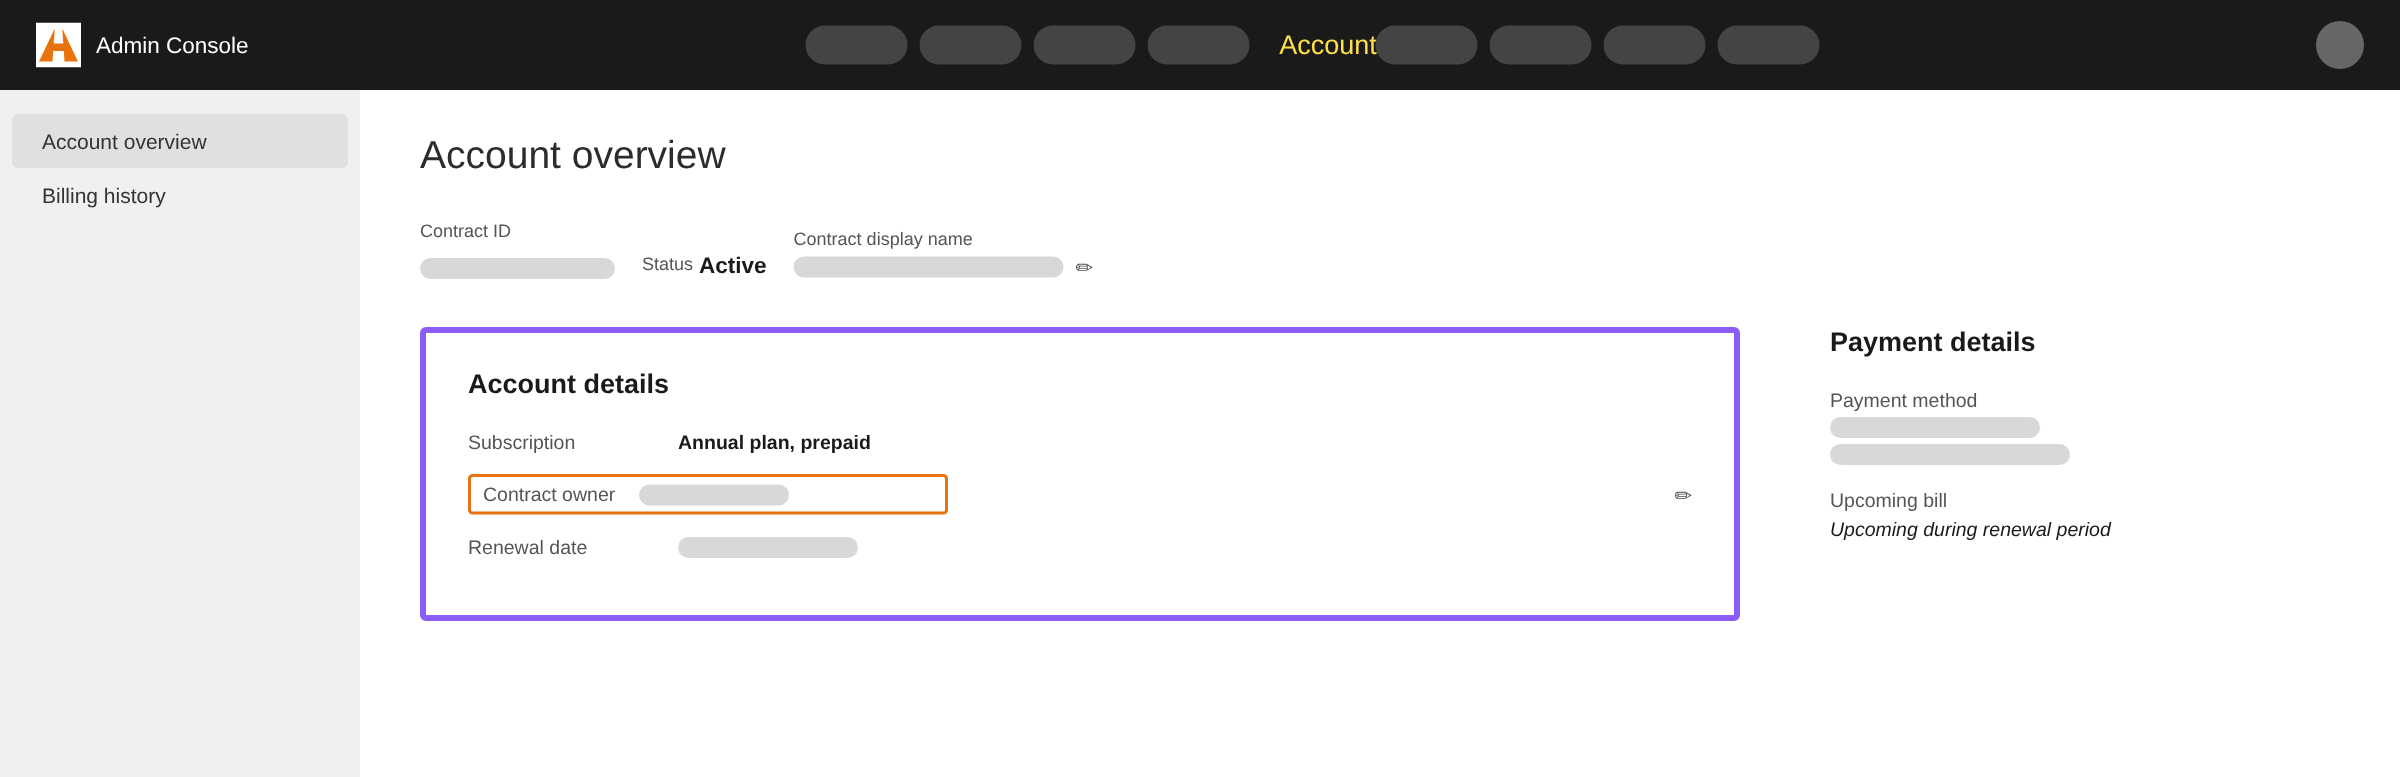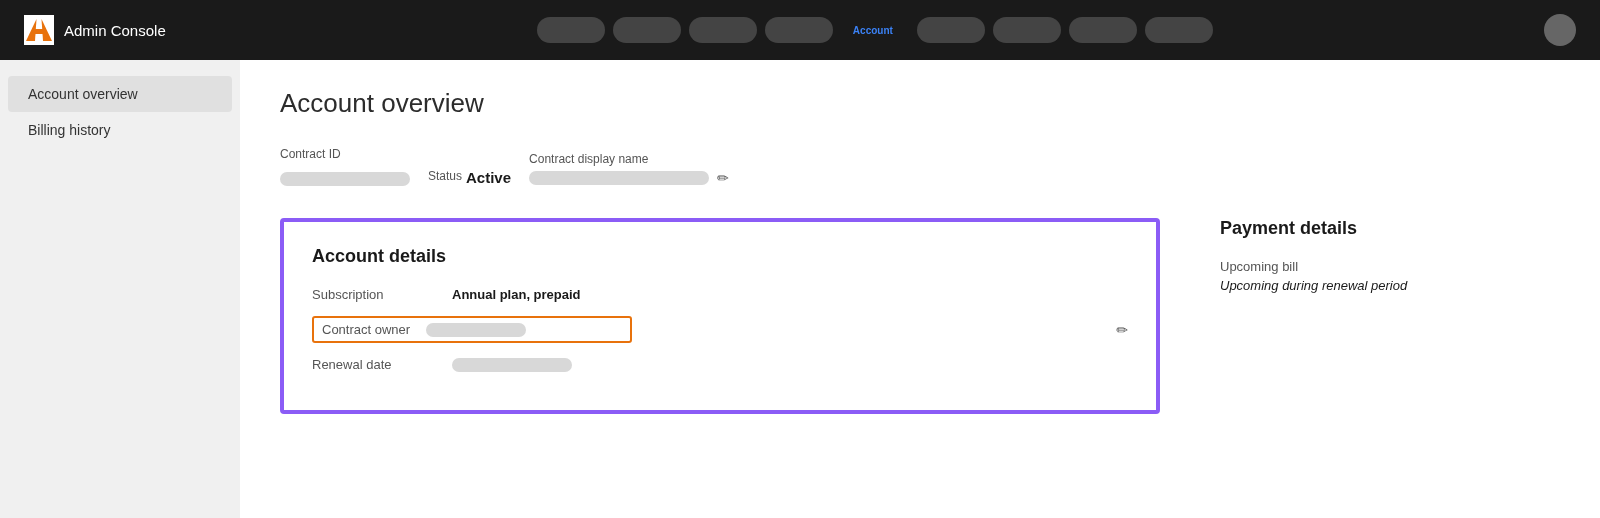--- a/index.html
+++ b/index.html
@@ -45,23 +45,23 @@
     .nav-pill {
       background: #444;
       border-radius: 20px;
       height: 26px;
       width: 68px;
     }
     .nav-pill.active {
       background: transparent;
     }
     .nav-pill-label {
-      color: #3b82f6;
-      font-size: 10px;
-      font-weight: 700;
+      color: #fde047;
+      font-size: 18px;
+      font-weight: 400;
       padding: 0 12px;
       height: 26px;
       display: flex;
       align-items: center;
     }
     .nav-right {
       display: flex;
       align-items: center;
       gap: 8px;
     }
@@ -356,20 +356,25 @@
 
         <div class="detail-row">
           <span class="detail-label">Renewal date</span>
           <div class="detail-placeholder renewal-placeholder"></div>
         </div>
       </div>
 
       <div class="payment-details-card">
         <h2 class="card-title">Payment details</h2>
 
+        <div class="payment-row">
+          <span class="payment-label">Payment method</span>
+          <div class="payment-placeholder payment-method-placeholder"></div>
+          <div class="payment-placeholder payment-method-placeholder2"></div>
+        </div>
 
         <div class="payment-row">
           <span class="payment-label">Upcoming bill</span>
           <span class="payment-value">Upcoming during renewal period</span>
         </div>
       </div>
 
     </div>
   </main>
 </div>

